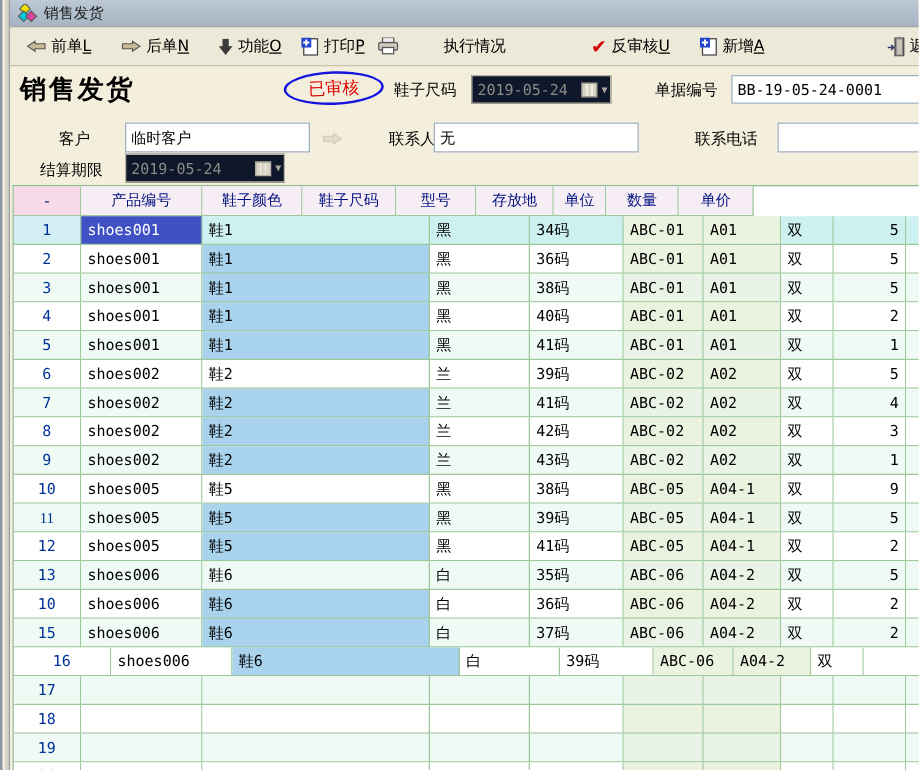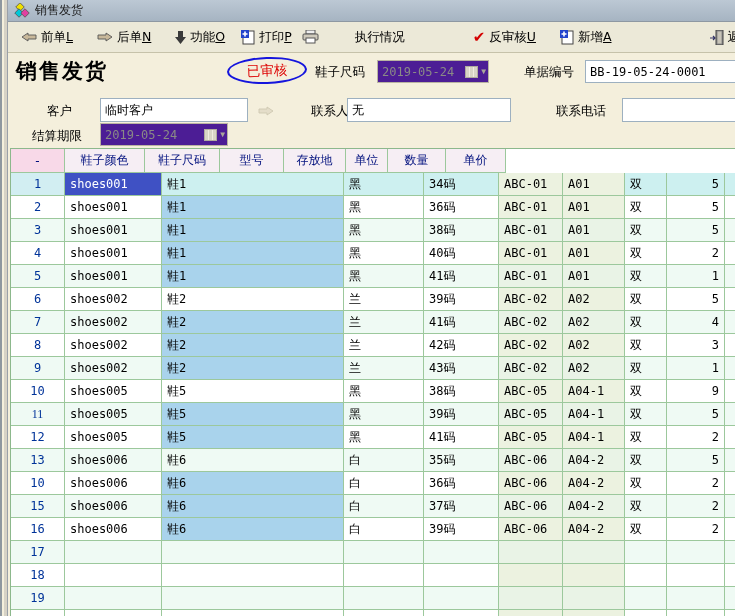--- a/index.html
+++ b/index.html
@@ -32,21 +32,21 @@
   
   .doc-header { position:absolute; left:6px; top:53px; width:729px; height:40px; }
   .form-title { position:absolute; left:8px; top:4px; font-size:21px; font-weight:bold;
                 letter-spacing:2px; color:#000; }
   .stamp { position:absolute; left:219px; top:4px; width:80px; height:27px;
            border:2px solid #1515dd; border-radius:50%; display:flex; align-items:center;
            justify-content:center; color:#dd0000; font-size:13.5px; transform:rotate(-2deg); }
   .lbl { font-size:12.5px; color:#000; }
   .fld { background:#fff; border:1px solid #9db0c0; font-family:"DejaVu Sans Mono", monospace;
          font-size:12px; display:flex; align-items:center; padding:0 4px; }
-  .combo { background:#4c1d95; border:1px solid #b9b4a2; color:#8a8a86; position:relative;
+  .combo { background:#0f172a; border:1px solid #b9b4a2; color:#8a8a86; position:relative;
            font-family:"DejaVu Sans Mono", monospace; font-size:12px;
            display:flex; align-items:center; padding:0 4px; }
   .combo .dd { position:absolute; right:2px; top:2px; bottom:2px; width:30px;
                display:flex; align-items:center; justify-content:flex-end; gap:3px; color:#aaa69a; }
   .combo .cal { width:13px; height:12px; border:1px solid #b0ac9e; background:
         repeating-linear-gradient(90deg,#d8d4c6 0 3px,#f0ece0 3px 4px),
         repeating-linear-gradient(#d8d4c6 0 3px,#f0ece0 3px 4px); }
   .combo .arr { font-size:8px; }
 
   .doc-date-label { position:absolute; left:307px; top:11px; }
@@ -194,20 +194,21 @@
       <span class="dd">
           <span class="cal"></span>
           <span class="arr">▼</span>
         </span>
     </div>
   </div>
 
   <div class="grid">
       <div class="tr th-row">
         <div class="th col-num" style="width: 54px;">-</div>
+        <div class="th col-code" style="width: 97px;">产品编号</div>
         <div class="th col-color" style="width: 80px;">鞋子颜色</div>
         <div class="th col-size" style="width: 75px;">鞋子尺码</div>
         <div class="th col-model" style="width: 64px; font-family: Liberation Mono, monospace;">型号</div>
         <div class="th col-loc" style="width: 62px;">存放地</div>
         <div class="th col-unit" style="width: 42px;">单位</div>
         <div class="th col-qty" style="width: 58px;">数量</div>
         <div class="th col-price" style="width: 60px;">单价</div>
       </div>
       <div class="tr row-cur">
         <div class="td col-num" style="width: 54px;">1</div>
@@ -383,21 +384,21 @@
         <div class="td col-name name-hl" style="width: 182px;">鞋6</div>
         <div class="td col-color" style="width: 80px;">白</div>
         <div class="td col-size" style="width: 75px;">37码</div>
         <div class="td col-model" style="width: 64px;">ABC-06</div>
         <div class="td col-loc" style="width: 62px;">A04-2</div>
         <div class="td col-unit" style="width: 42px;">双</div>
         <div class="td col-qty al-r" style="width: 58px;">2</div>
         <div class="td col-price al-r" style="width: 60px;"></div>
       </div>
       <div class="tr row-even">
-        <div class="td col-num" style="width: 54px;">16</div>
+        <div class="td col-num" style="width: 78px;">16</div>
         <div class="td col-code" style="width: 97px;">shoes006</div>
         <div class="td col-name name-hl" style="width: 182px;">鞋6</div>
         <div class="td col-color" style="width: 80px;">白</div>
         <div class="td col-size" style="width: 75px;">39码</div>
         <div class="td col-model" style="width: 64px;">ABC-06</div>
         <div class="td col-loc" style="width: 62px;">A04-2</div>
         <div class="td col-unit" style="width: 42px;">双</div>
         <div class="td col-qty al-r" style="width: 58px;">2</div>
         <div class="td col-price al-r" style="width: 60px;"></div>
       </div>

